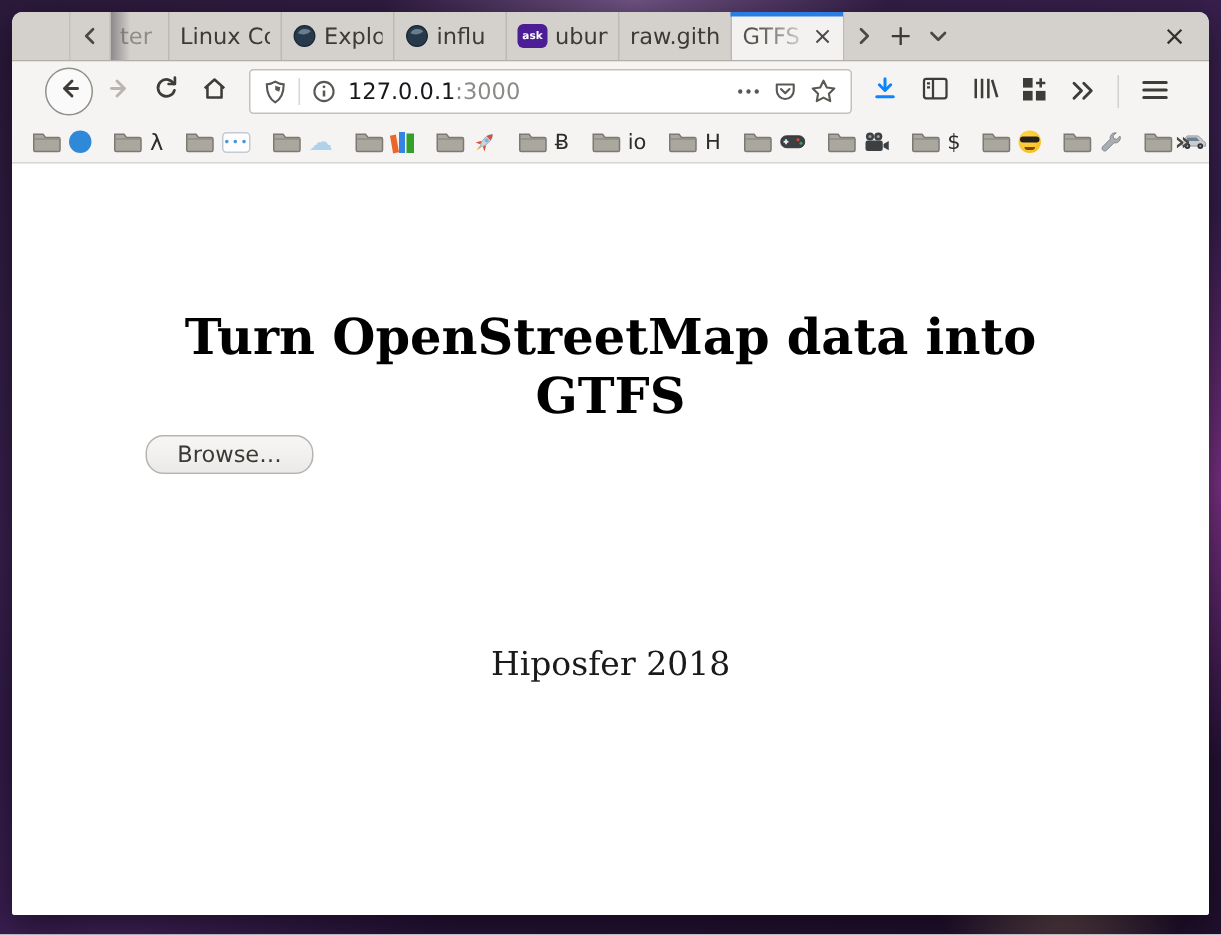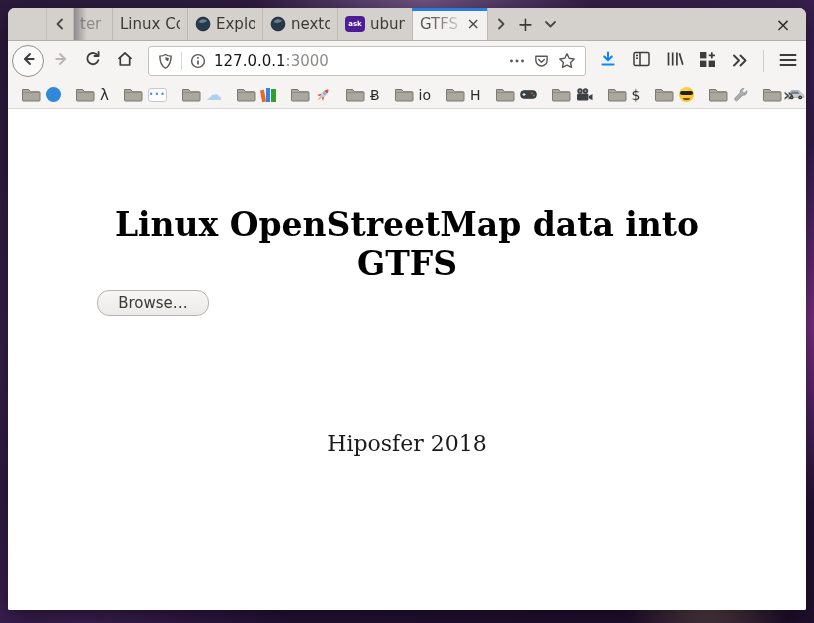--- a/index.html
+++ b/index.html
@@ -32,21 +32,21 @@
   .tab.active .tab-label{background:linear-gradient(90deg,#57544f 25%,#c6c4c1 90%);
     -webkit-background-clip:text;background-clip:text;color:transparent;}
   .tab-close{font-size:16px;color:#4c4a47;line-height:1;padding-left:2px;}
   .tab-icon{display:flex;align-items:center;}
   .tabbar-btn{width:25px;display:flex;align-items:center;justify-content:center;color:#3d3a36;}
   .newtab-glyph{font-size:19px;color:#3d3a36;line-height:1;}
   .tabbar-fill{flex:1;}
   .win-close{width:46px;display:flex;align-items:center;justify-content:center;font-size:18px;color:#33312e;}
 
   
-  .navbar{height:40px;min-height:40px;background:#f6f4f2;display:flex;align-items:center;padding:0 4px;gap:2px;}
+  .navbar{height:40px;min-height:40px;background:#f6f4f2;display:flex;align-items:center;padding:0 22px;gap:2px;}
   .nav-btn{width:30px;height:30px;display:flex;align-items:center;justify-content:center;flex:none;}
   .nav-btn.back{border:1px solid #91908c;border-radius:50%;background:#fbfafa;}
   .urlbar{flex:1;height:28px;background:#fff;border:1px solid #c3c1bd;border-radius:3px;
     display:flex;align-items:center;padding:0 9px;gap:8px;margin:0 6px;min-width:0;}
   .url-divider{width:1px;height:18px;background:#d8d6d2;flex:none;}
   .url-text{font-size:15px;color:#18171c;flex:1;min-width:0;white-space:nowrap;overflow:hidden;}
   .url-port{color:#8d8b88;}
   .urlbar .ub-icon{display:flex;align-items:center;flex:none;}
   .right-icons{display:flex;align-items:center;gap:15px;padding:0 5px;flex:none;}
   .toolbar-divider{width:1px;height:22px;background:#d2d0cc;}
@@ -112,27 +112,30 @@
             <span class="tab-label">Explo</span>
           </div>
           <div class="tab">
             <span class="tab-icon">
               <svg width="16" height="16" viewBox="0 0 16 16">
                 <circle cx="8" cy="8" r="7" fill="#27394a"></circle>
                 <path d="M3.6 6.2 a5 4.2 0 0 1 8.6 -1.4 a6.4 5 0 0 1 -8.6 1.4z" fill="#64808f"></path>
                 <circle cx="8" cy="8" r="6.9" fill="none" stroke="#1a2733" stroke-width="0.8"></circle>
               </svg>
             </span>
-            <span class="tab-label">nexto</span>
+            <span class="tab-label">influ</span>
           </div>
           <div class="tab">
             <span class="tab-icon">
               <span style="display:inline-flex;width:20px;height:16px;border-radius:4px;background:#4c1d95;color:#fff;font-size:7px;font-weight:bold;align-items:center;justify-content:center;">ask</span>
             </span>
             <span class="tab-label">ubun</span>
+          </div>
+          <div class="tab">
+            <span class="tab-label">raw.gith</span>
           </div>
           <div class="tab active">
             <span class="tab-label">GTFS</span>
             <span class="tab-close">×</span>
           </div>
         </div>
       <div class="tabbar-btn">
         <span class="tab-icon">
             <svg width="12" height="12" viewBox="0 0 12 12" fill="none" stroke="#4a4845" stroke-width="1.8" stroke-linecap="round" stroke-linejoin="round">
               <path d="M4 1.5 L8.5 6 L4 10.5"></path>
@@ -438,21 +441,21 @@
               <circle cx="4.6" cy="9.4" r="0.7" fill="#9aa0a6"></circle>
               <circle cx="13.2" cy="9.4" r="0.7" fill="#9aa0a6"></circle>
             </svg>
           </span>
         </div>
         <span class="bm-overflow">»</span>
     </div>
 
     <div class="content">
       <div class="container">
-        <h1 class="page-title">Linux OpenStreetMap data into GTFS</h1>
+        <h1 class="page-title">Turn OpenStreetMap data into GTFS</h1>
         <div class="file-row">
           <div class="gtk-btn browse-btn">
             <span>Browse…</span>
           </div>
         </div>
         <div class="footer">Hiposfer 2018</div>
       </div>
     </div>
 
   </div>

